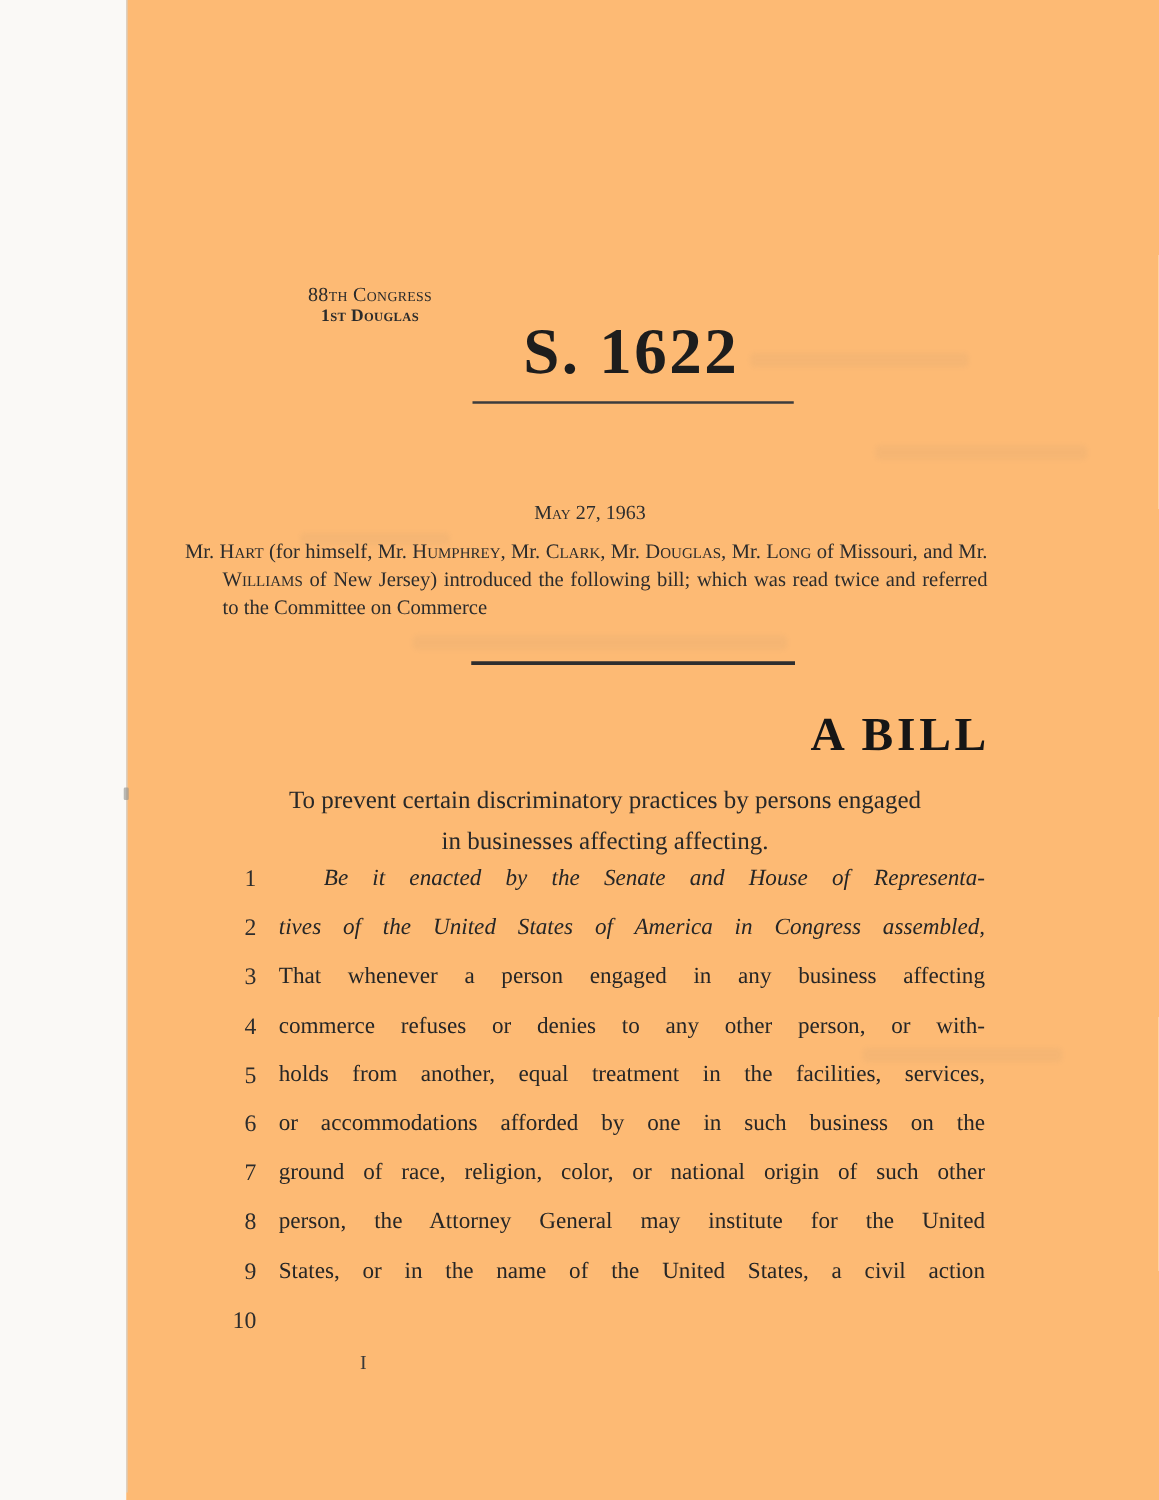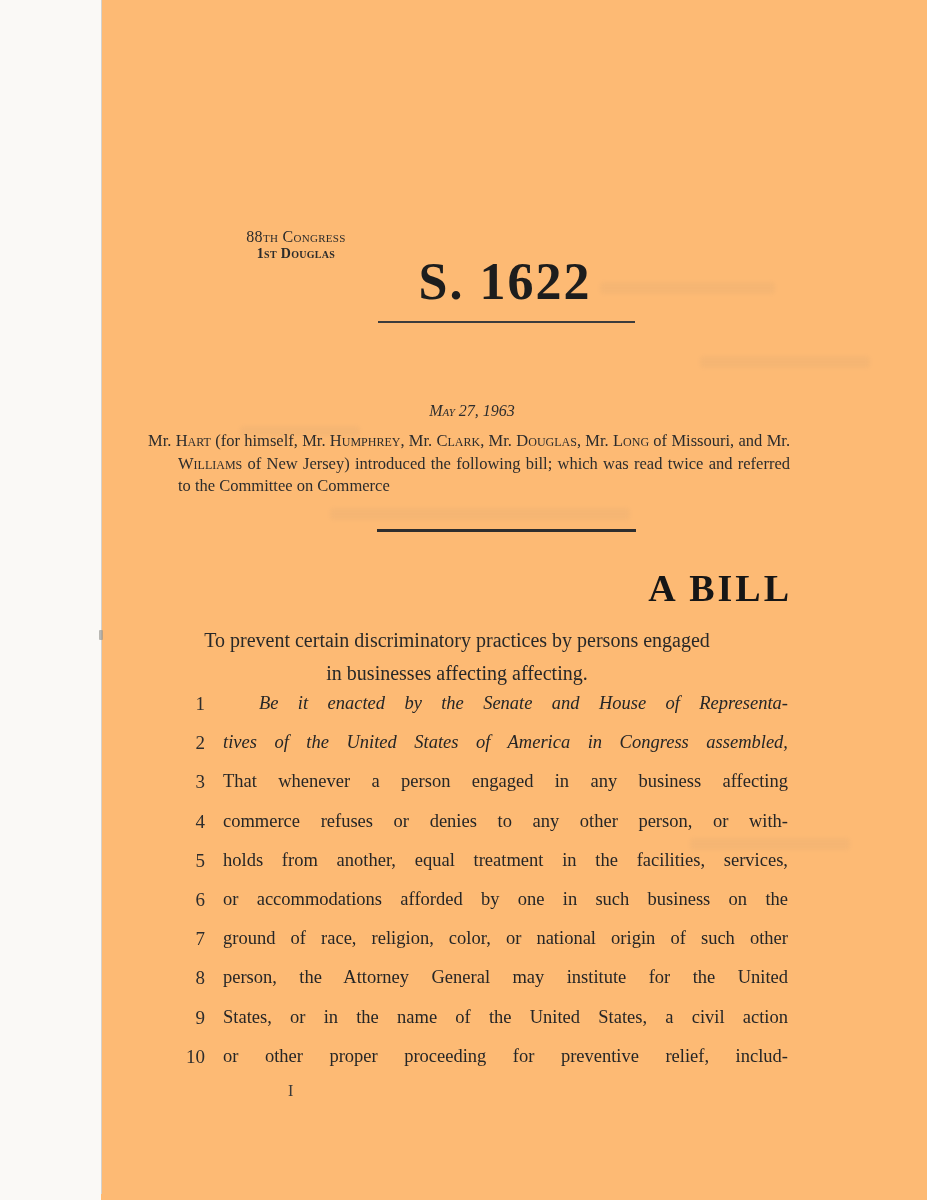--- a/index.html
+++ b/index.html
@@ -48,38 +48,38 @@
   .rule-1 {
     position: absolute; left: 378px; top: 321px; width: 257px; height: 2px;
     background: #3c3c3c;
   }
   .senate-heading {
     position: absolute; left: 152px; top: 361px; width: 640px;
     text-align: center; font-size: 23px; letter-spacing: .5px; color: #262626;
   }
   .date-line {
     position: absolute; left: 152px; top: 402px; width: 640px;
-    text-align: center; font-size: 16px; font-variant: small-caps; color: #2e2e2e; font-style: italic;
+    text-align: center; font-size: 16px; font-variant: small-caps; color: #2e2e2e;
   }
   .sponsor {
     position: absolute; left: 148px; top: 430px; width: 642px;
     font-size: 16.5px; line-height: 22.5px; text-align: justify;
     text-indent: -30px; padding-left: 30px; box-sizing: border-box; color: #2c2c2c;
   }
   .rule-2 {
     position: absolute; left: 377px; top: 529px; width: 259px; height: 3px;
     background: #2e2e2e;
   }
   .bill-title {
     position: absolute; left: 152px; top: 566px; width: 640px;
     text-align: right; font-size: 38px; font-weight: bold;
     letter-spacing: 3px; color: #161616;
   }
   .preamble {
-    position: absolute; left: 137px; top: 624px; width: 640px;
+    position: absolute; left: 164px; top: 624px; width: 640px;
     font-size: 20px; line-height: 33px; text-align: center; color: #282828;
   }
   .body-lines {
     position: absolute; left: 166px; top: 690px; width: 622px;
   }
   .body-line {
     display: flex; align-items: flex-start; height: 39.2px;
   }
   .line-num {
     width: 39px; text-align: right; margin-right: 18px;
@@ -168,19 +168,18 @@
       <div class="body-line">
         <span class="line-num">8</span>
         <span class="line-text">person, the Attorney General may institute for the United</span>
       </div>
       <div class="body-line">
         <span class="line-num">9</span>
         <span class="line-text">States, or in the name of the United States, a civil action</span>
       </div>
       <div class="body-line">
         <span class="line-num">10</span>
-        <span class="line-text">or other proper proceeding for preventive relief, includ-</span>
       </div>
     </div>
 
   <div class="page-marker">I</div>
 
 </div>
 
 </body></html>

